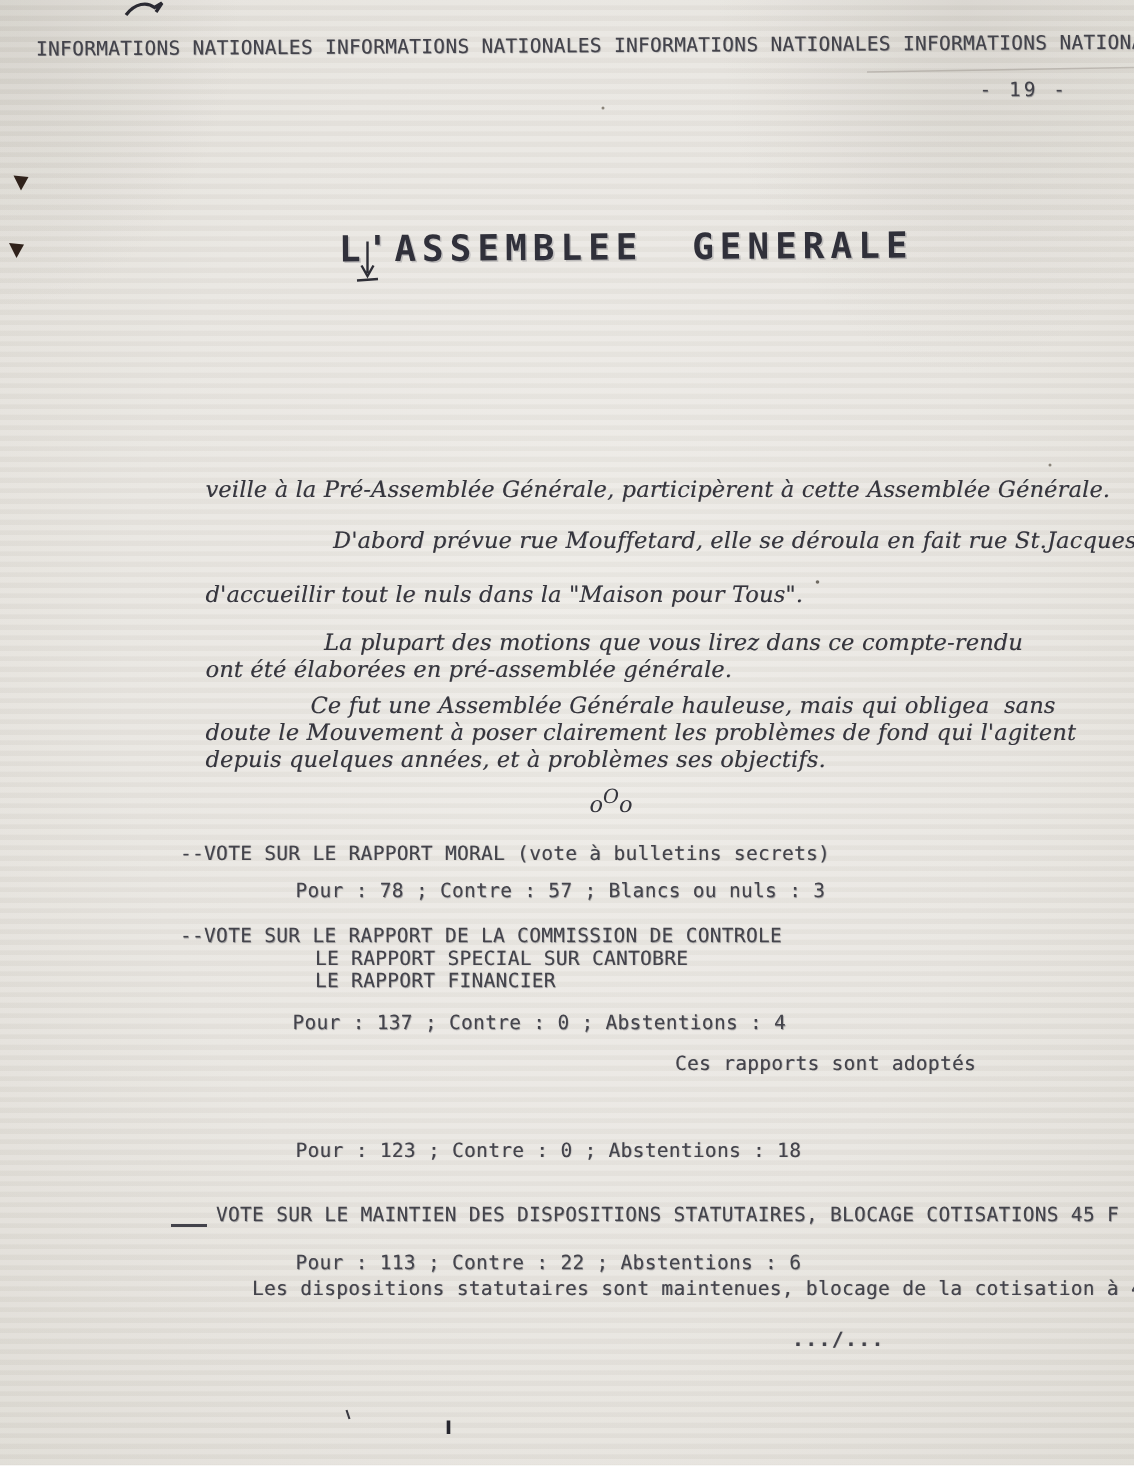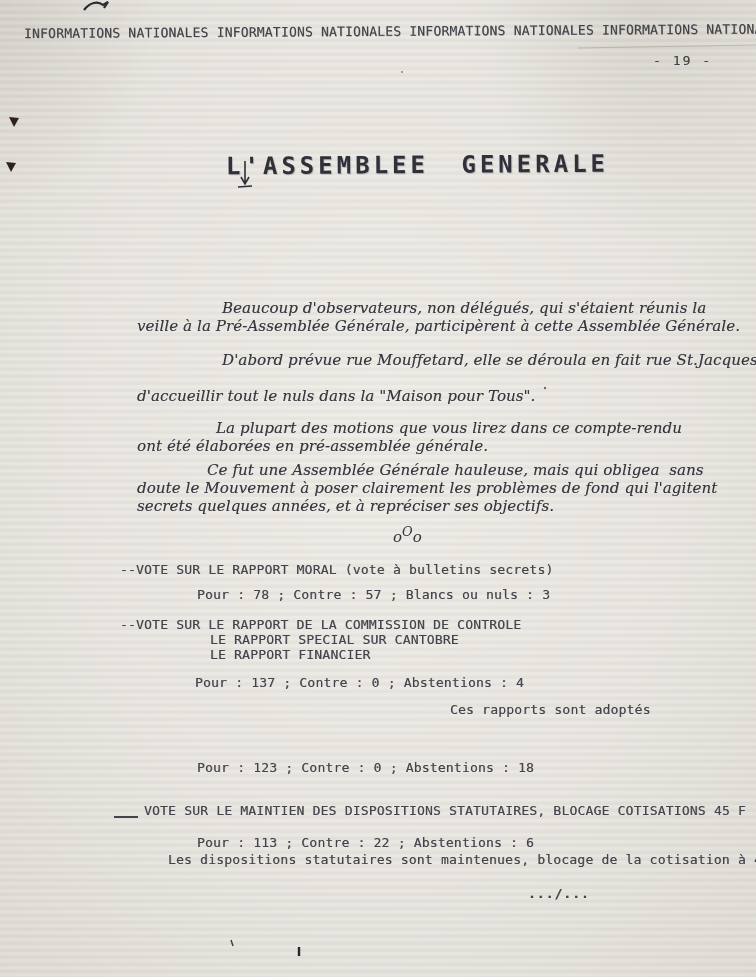--- a/index.html
+++ b/index.html
@@ -94,29 +94,28 @@
     <circle cx="545" cy="388" r="1.2" fill="#6f6a62"></circle>
     <circle cx="700" cy="310" r="1" fill="#8a847a"></circle>
     <circle cx="402" cy="72" r="1" fill="#8a847a"></circle>
   </svg>
 
   <div class="line mono header-band">INFORMATIONS NATIONALES INFORMATIONS NATIONALES INFORMATIONS NATIONALES INFORMATIONS NATIONALES</div>
   <div class="line mono page-number">- 19 -</div>
 
   <div class="line doc-title">L'ASSEMBLEE GENERALE</div>
 
-  <div class="line script" style="left:222px; top:299px;">Beaucoup d'observateurs, non délégués, qui s'étaient réunis la</div>
   <div class="line script" style="left:137px; top:317px;">veille à la Pré-Assemblée Générale, participèrent à cette Assemblée Générale.</div>
   <div class="line script" style="left:222px; top:351px;">D'abord prévue rue Mouffetard, elle se déroula en fait rue St.Jacques,</div>
   <div class="line script" style="left:137px; top:387px;">d'accueillir tout le nuls dans la "Maison pour Tous".</div>
   <div class="line script" style="left:137px; top:437px;">ont été élaborées en pré-assemblée générale.</div>
   <div class="line script" style="left:216px; top:419px;">La plupart des motions que vous lirez dans ce compte-rendu</div>
   <div class="line script" style="left:207px; top:461px;">Ce fut une Assemblée Générale hauleuse, mais qui obligea  sans</div>
   <div class="line script" style="left:137px; top:479px;">doute le Mouvement à poser clairement les problèmes de fond qui l'agitent</div>
-  <div class="line script" style="left:137px; top:497px;">secrets quelques années, et à repréciser ses objectifs.</div>
+  <div class="line script" style="left:137px; top:497px;">depuis quelques années, et à problèmes ses objectifs.</div>
 
   <div class="line divider" style="left:393px; top:524px;"><span>o</span><span class="raised">O</span><span>o</span></div>
 
   <div class="line mono" style="left:120px; top:562px;">--VOTE SUR LE RAPPORT MORAL (vote à bulletins secrets)</div>
   <div class="line mono" style="left:197px; top:587px;">Pour : 78 ; Contre : 57 ; Blancs ou nuls : 3</div>
 
   <div class="line mono" style="left:120px; top:617px;">--VOTE SUR LE RAPPORT DE LA COMMISSION DE CONTROLE</div>
   <div class="line mono" style="left:210px; top:632px;">LE RAPPORT SPECIAL SUR CANTOBRE</div>
   <div class="line mono" style="left:210px; top:647px;">LE RAPPORT FINANCIER</div>
   <div class="line mono" style="left:195px; top:675px;">Pour : 137 ; Contre : 0 ; Abstentions : 4</div>

